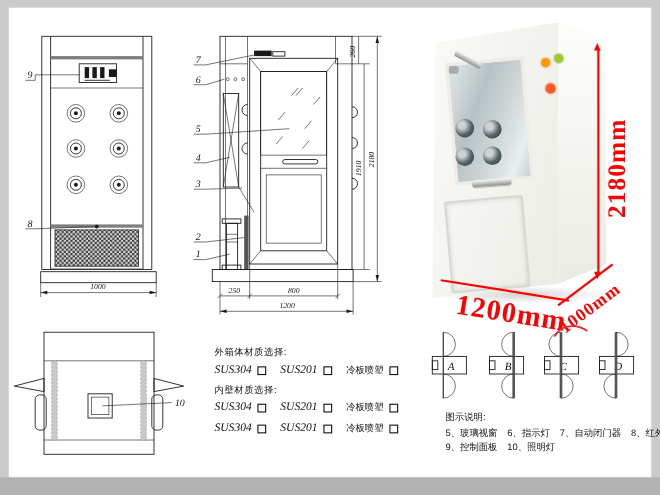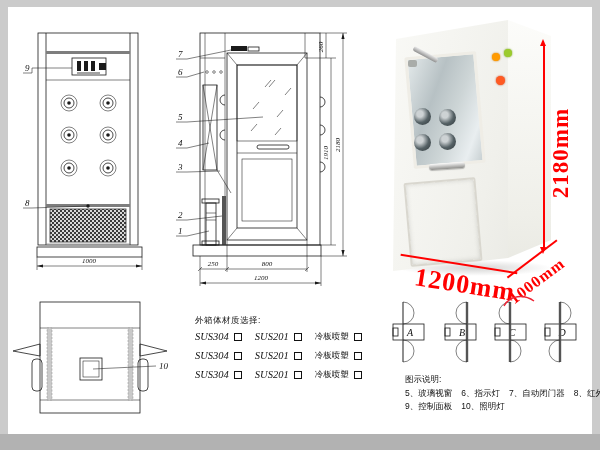--- a/index.html
+++ b/index.html
@@ -295,20 +295,21 @@
     <div class="mat-opts">
       <span>SUS304</span>
         <span class="cbx"></span>
         <span class="sp"></span>
       <span>SUS201</span>
         <span class="cbx"></span>
         <span class="sp"></span>
       <span class="o3">冷板喷塑</span>
         <span class="cbx"></span>
     </div>
+    <div class="mat-title">内壁材质选择:</div>
     <div class="mat-opts">
       <span>SUS304</span>
         <span class="cbx"></span>
         <span class="sp"></span>
       <span>SUS201</span>
         <span class="cbx"></span>
         <span class="sp"></span>
       <span class="o3">冷板喷塑</span>
         <span class="cbx"></span>
     </div>

